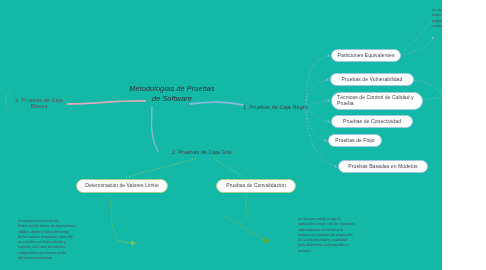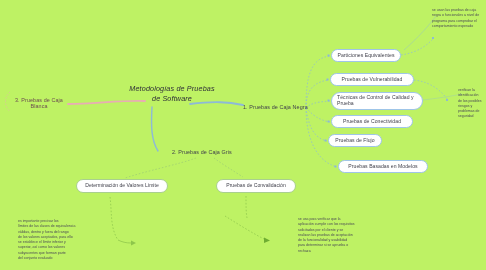--- a/index.html
+++ b/index.html
@@ -2,23 +2,23 @@
 <html><head>
 <meta charset="utf-8">
 <style>
   html, body {
     margin: 0;
     padding: 0;
     background: #ffffff;
   }
   #canvas {
     position: relative;
-    width: 486px;
+    width: 442px;
     height: 270px;
-    background: #bef264;
+    background: #14b8a6;
     overflow: hidden;
     font-family: "Liberation Sans", sans-serif;
     color: #3a3a3a;
   }
   #edges {
     position: absolute;
     left: 0; top: 0;
     width: 486px; height: 270px;
     pointer-events: none;
   }

